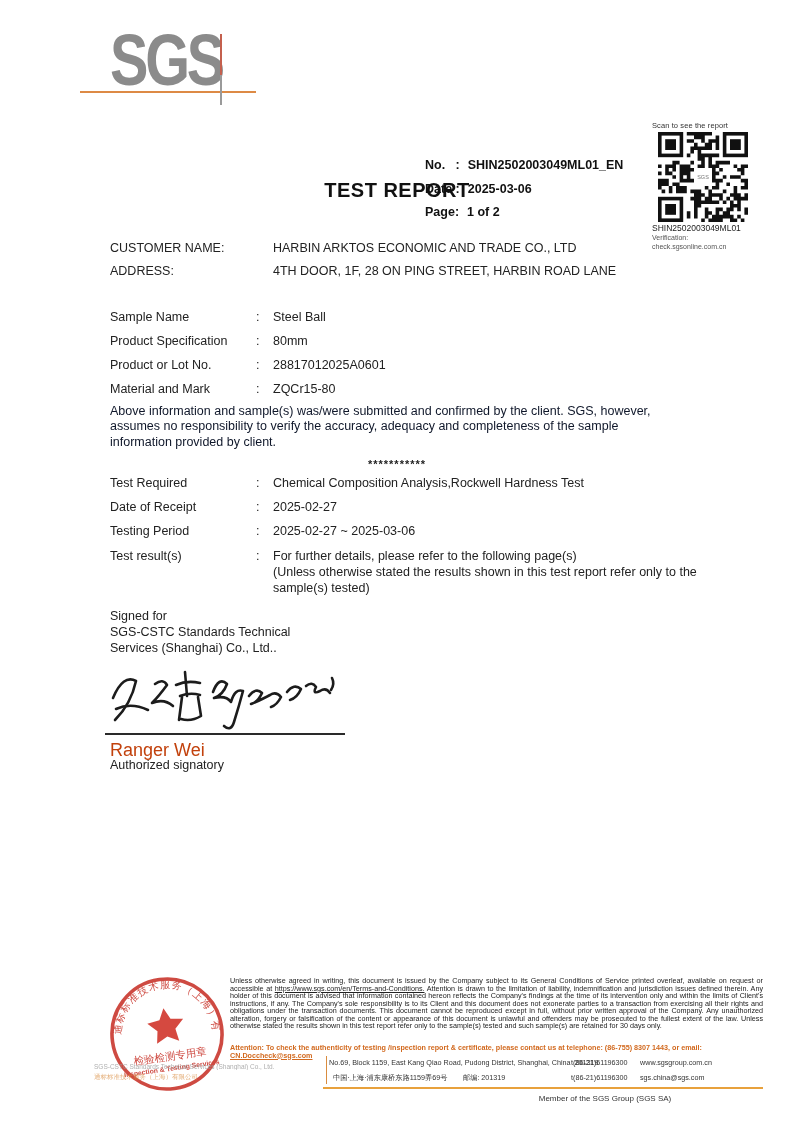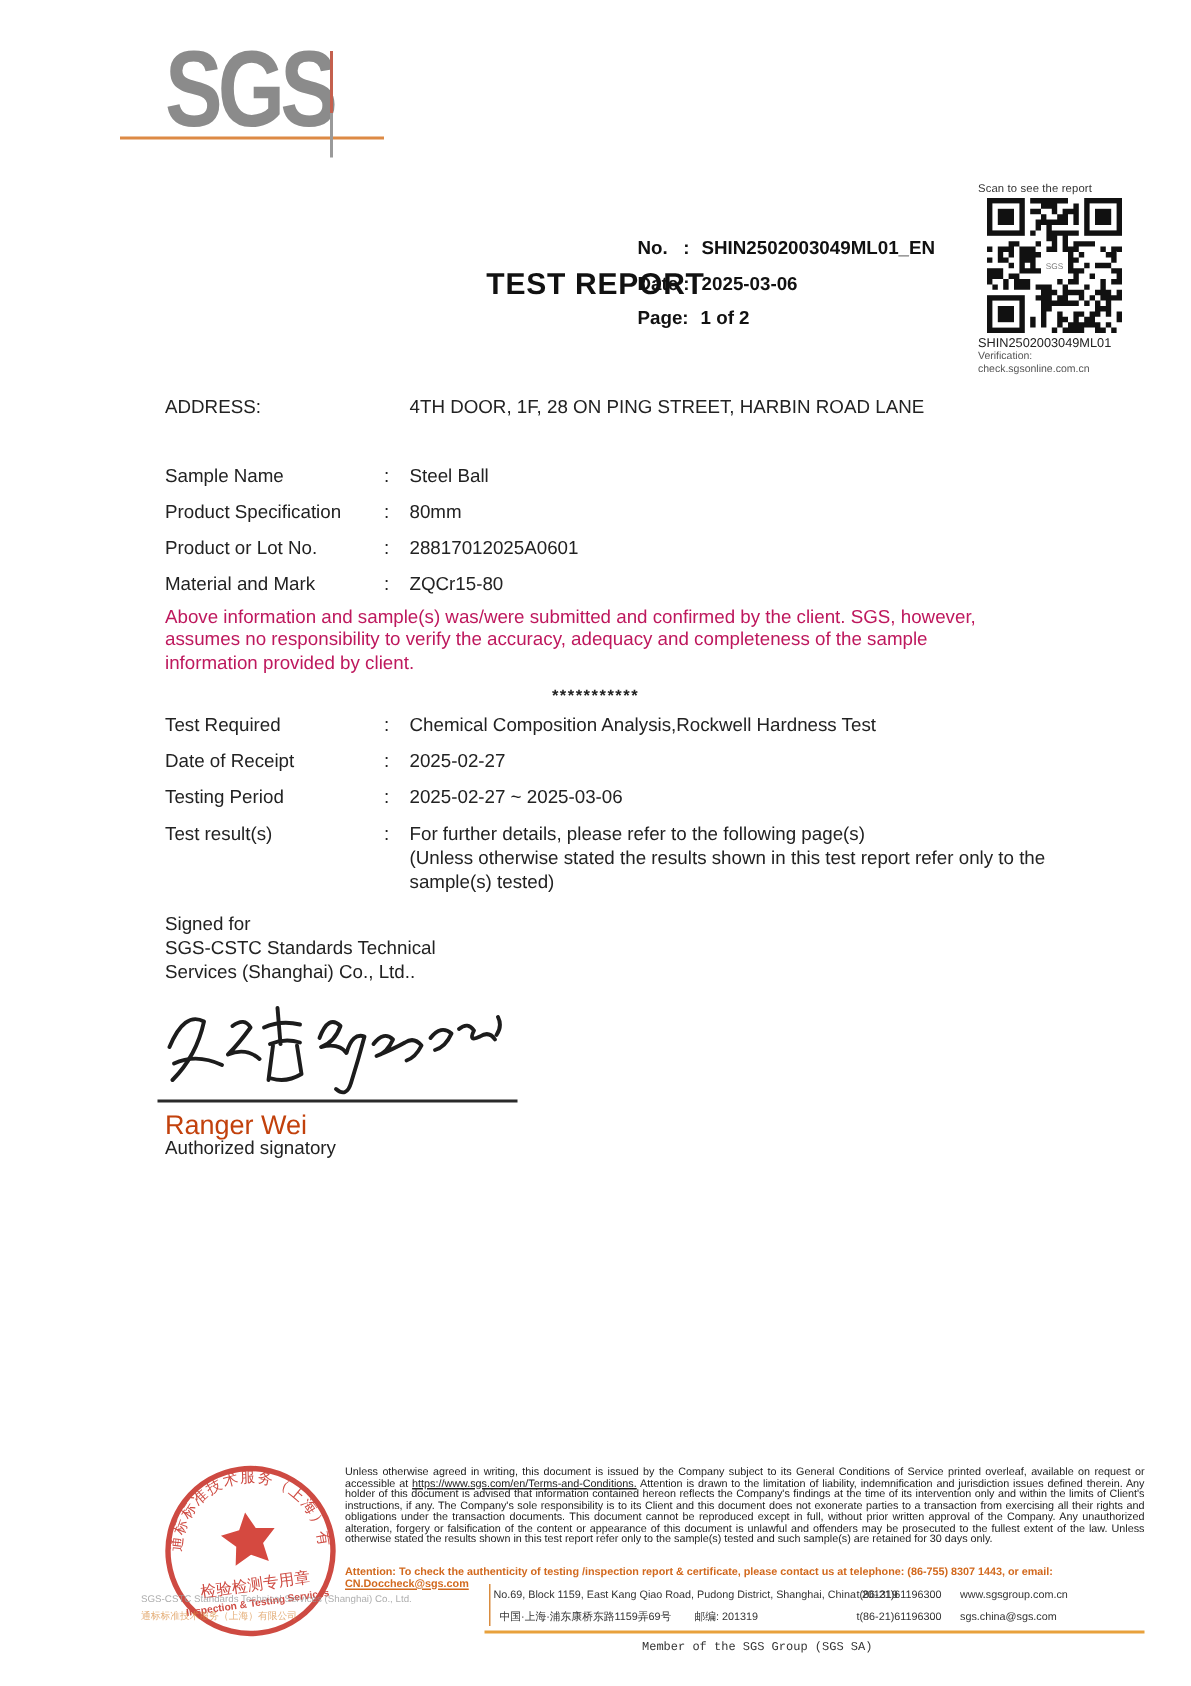--- a/index.html
+++ b/index.html
@@ -30,21 +30,21 @@
   .hdr-label { white-space:pre; }
   .hdr-value { margin-left:8px; }
 
   
   .kv { position:absolute; display:flex; font-size:12.5px; color:#222; }
   .kv .lbl { width:146px; flex:none; }
   .kv .col { width:17px; flex:none; }
   .kv .val { white-space:pre-wrap; }
   .cust .lbl { width:163px; }
 
-  .para { position:absolute; left:102px; top:404px; width:565px; font-size:12.5px; line-height:15.4px; color:#be185d; }
+  .para { position:absolute; left:102px; top:404px; width:565px; font-size:12.5px; line-height:15.4px; color:#0f172a; }
   .stars { position:absolute; left:0; right:0; top:458px; text-align:center; font-size:11px; font-weight:700; color:#222; letter-spacing:1px; }
 
   .signed-for { position:absolute; left:102px; top:609px; font-size:12.5px; line-height:15.8px; color:#222; white-space:pre-line; }
   .sig-svg { position:absolute; left:95px; top:662px; }
   .sig-line { position:absolute; left:97px; top:733px; width:240px; height:1.5px; background:#2a2a2a; }
   .sig-name { position:absolute; left:102px; top:740px; font-size:18px; color:#c2410c; }
   .sig-role { position:absolute; left:102px; top:758px; font-size:12.5px; color:#222; }
 
   
   .stamp-svg { position:absolute; left:98px; top:973px; opacity:.88; }
@@ -63,21 +63,21 @@
   .vdiv { position:absolute; left:318px; top:1056px; width:1px; height:28px; background:#d98c3f; }
   .addr { position:absolute; font-size:7.2px; color:#333; white-space:pre; }
   .a1 { left:321px; top:1058px; }
   .a2 { left:325px; top:1073px; }
   .postal { left:455px; top:1073px; }
   .ph1 { left:563px; top:1058px; }
   .ph2 { left:563px; top:1073px; }
   .web { left:632px; top:1058px; }
   .mail { left:632px; top:1073px; }
   .foot-rule { position:absolute; left:315px; top:1087px; width:440px; height:2px; background:#e8a13c; }
-  .member { position:absolute; left:420px; top:1094px; width:354px; text-align:left; font-size:8px; color:#333;font-family:Liberation Mono, monospace; }
+  .member { position:absolute; left:420px; top:1094px; width:354px; text-align:center; font-size:8px; color:#333; }
 </style>
 </head>
 <body>
 
 <div class="page">
 
   <div class="logo-text">SGS</div>
   <div class="logo-hline"></div>
   <div class="logo-vline"></div>
 
@@ -117,20 +117,24 @@
     <div class="hdr-row">
       <span class="hdr-label">Date :</span>
       <span class="hdr-value">2025-03-06</span>
     </div>
     <div class="hdr-row">
       <span class="hdr-label">Page:</span>
       <span class="hdr-value">1 of 2</span>
     </div>
   </div>
 
+  <div class="kv cust" style="left:102px; top:241px;">
+    <span class="lbl">CUSTOMER NAME:</span>
+    <span class="val">HARBIN ARKTOS ECONOMIC AND TRADE CO., LTD</span>
+  </div>
   <div class="kv cust" style="left:102px; top:264px;">
     <span class="lbl">ADDRESS:</span>
     <span class="val">4TH DOOR, 1F, 28 ON PING STREET, HARBIN ROAD LANE</span>
   </div>
 
   <div class="kv" style="left:102px; top:310px;">
     <span class="lbl">Sample Name</span>
     <span class="col">:</span>
     <span class="val">Steel Ball</span>
   </div>

